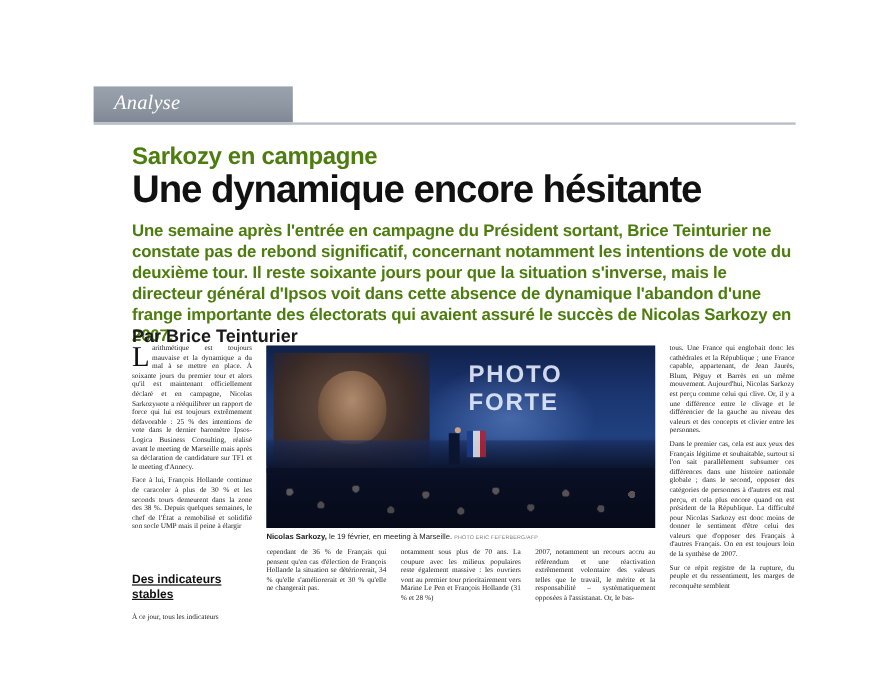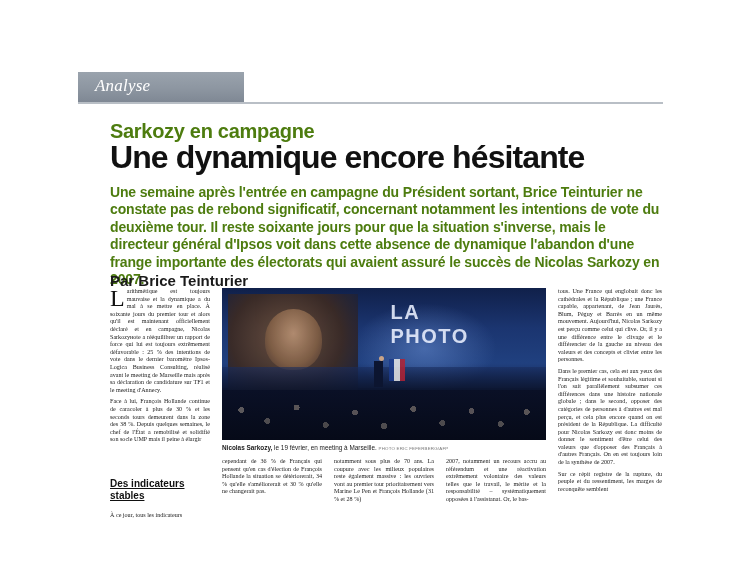--- a/index.html
+++ b/index.html
@@ -293,22 +293,22 @@
     <p>À ce jour, tous les indicateurs</p>
   </div>
 
   <div class="photo">
     <div class="sky"></div>
     <div class="glow"></div>
     <div class="portrait">
       <div class="portrait-face"></div>
     </div>
     <div class="bigtext">
-      <div>LA</div>
       <div>PHOTO</div>
+      <div>FORTE</div>
     </div>
     <div class="stage"></div>
     <div class="podium-person"></div>
     <div class="podium-head"></div>
     <div class="flag"></div>
     <div class="crowd"></div>
     <div class="crowd-dots"></div>
   </div>
 
   <div class="photo-caption">

